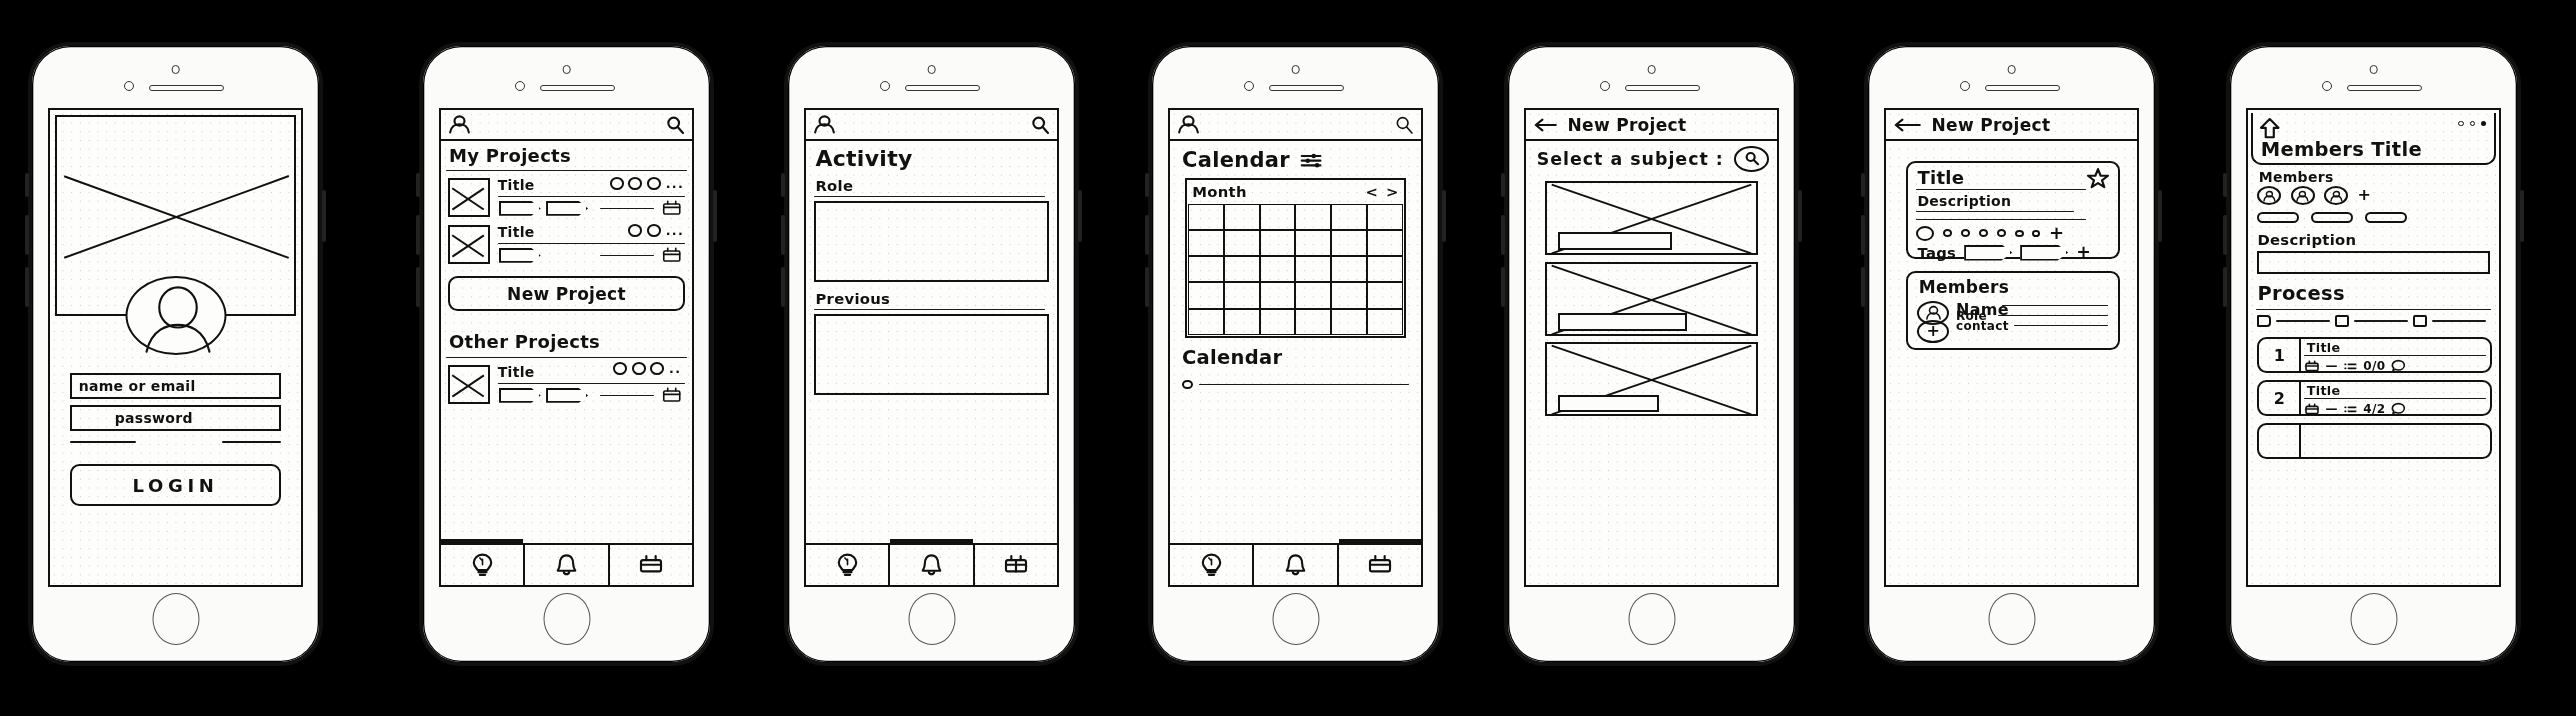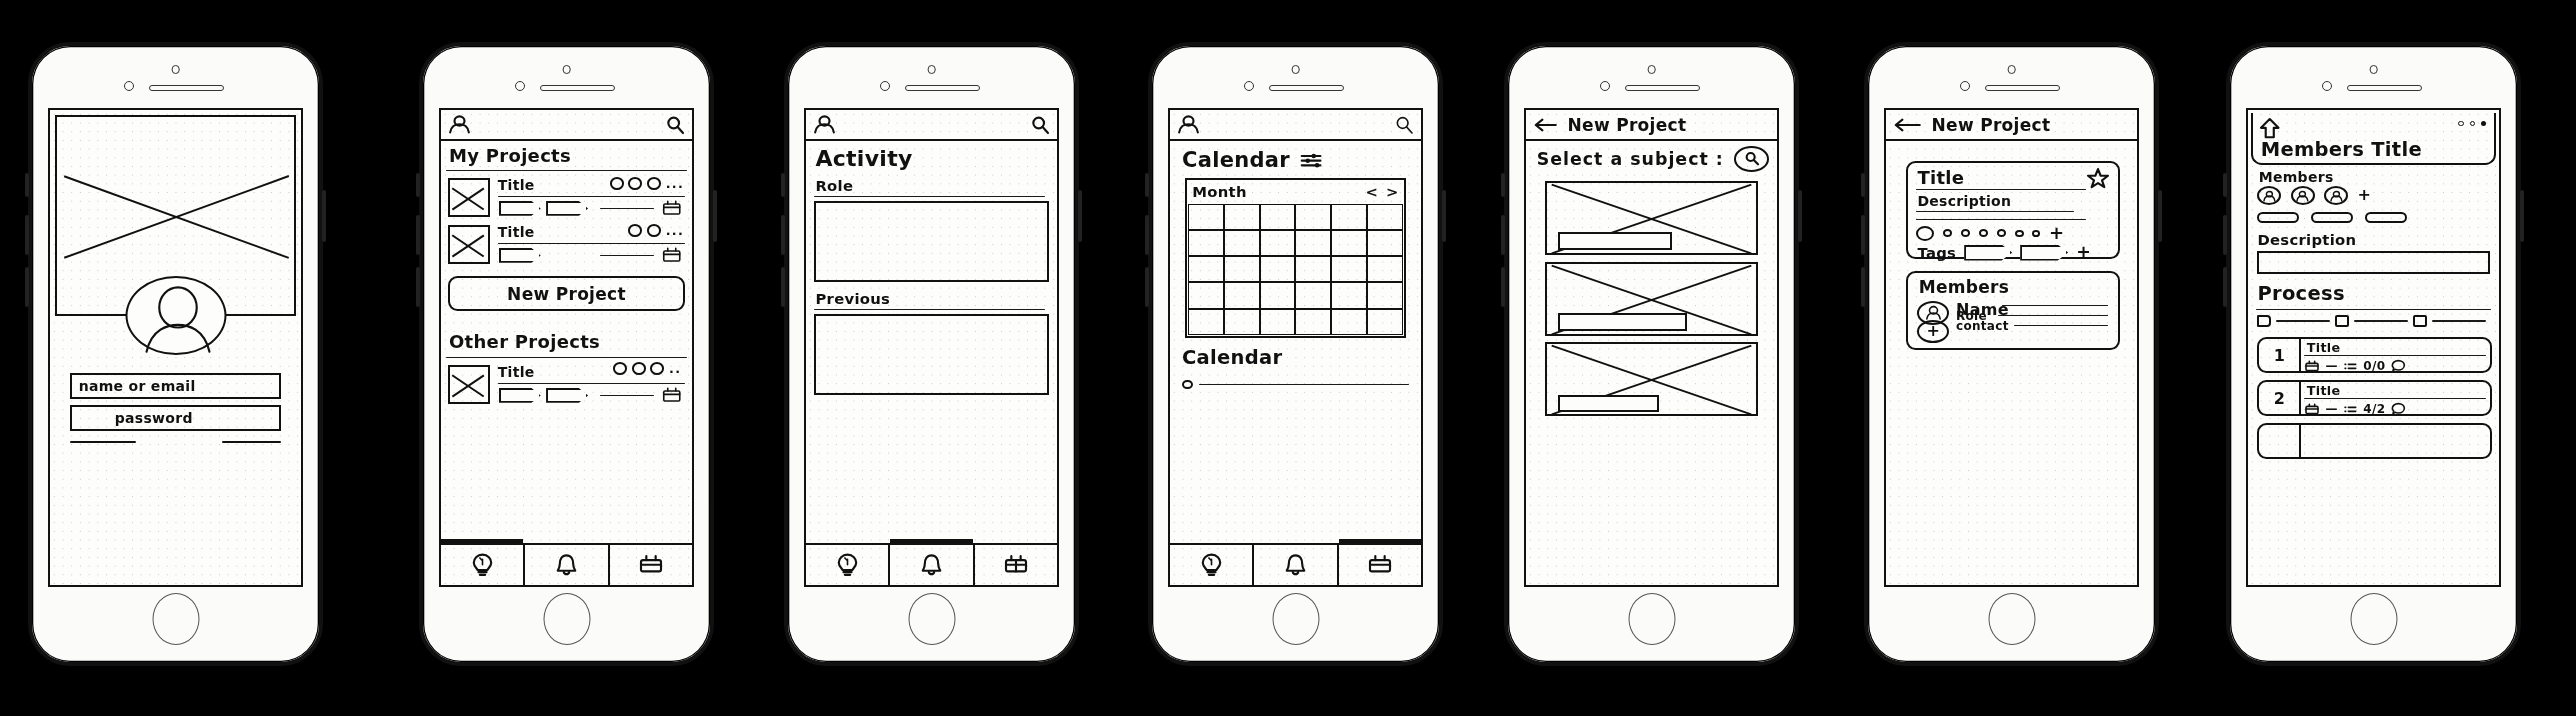--- a/index.html
+++ b/index.html
@@ -151,20 +151,23 @@
         <span class="hand" style="font-size:14px;">name or email</span>
       </div>
 
       <div class="box" style="position:absolute;top:295px;left:20px;right:20px;height:25.5px;display:flex;align-items:center;padding-left:6.7px;">
         <span class="hand" style="font-size:14px;margin-left:36px;">password</span>
       </div>
 
       <div class="rule" style="position:absolute;top:331px;left:20px;width:66px;"></div>
       <div class="rule" style="position:absolute;top:331px;right:20px;width:59px;"></div>
 
+      <div class="boxr" style="position:absolute;top:354px;left:20px;right:20px;height:42px;display:flex;align-items:center;justify-content:center;">
+        <span class="hand" style="font-size:18px;letter-spacing:4.7px;">LOGIN</span>
+      </div>
     </div>
   </div>
 
   <div class="phone" style="left:419px;">
     <div class="notch-dot"></div>
     <div class="cam"></div>
     <div class="speaker"></div>
     <div class="btn-vol btn-v1"></div>
     <div class="btn-vol btn-v2"></div>
     <div class="btn-vol btn-v3"></div>

